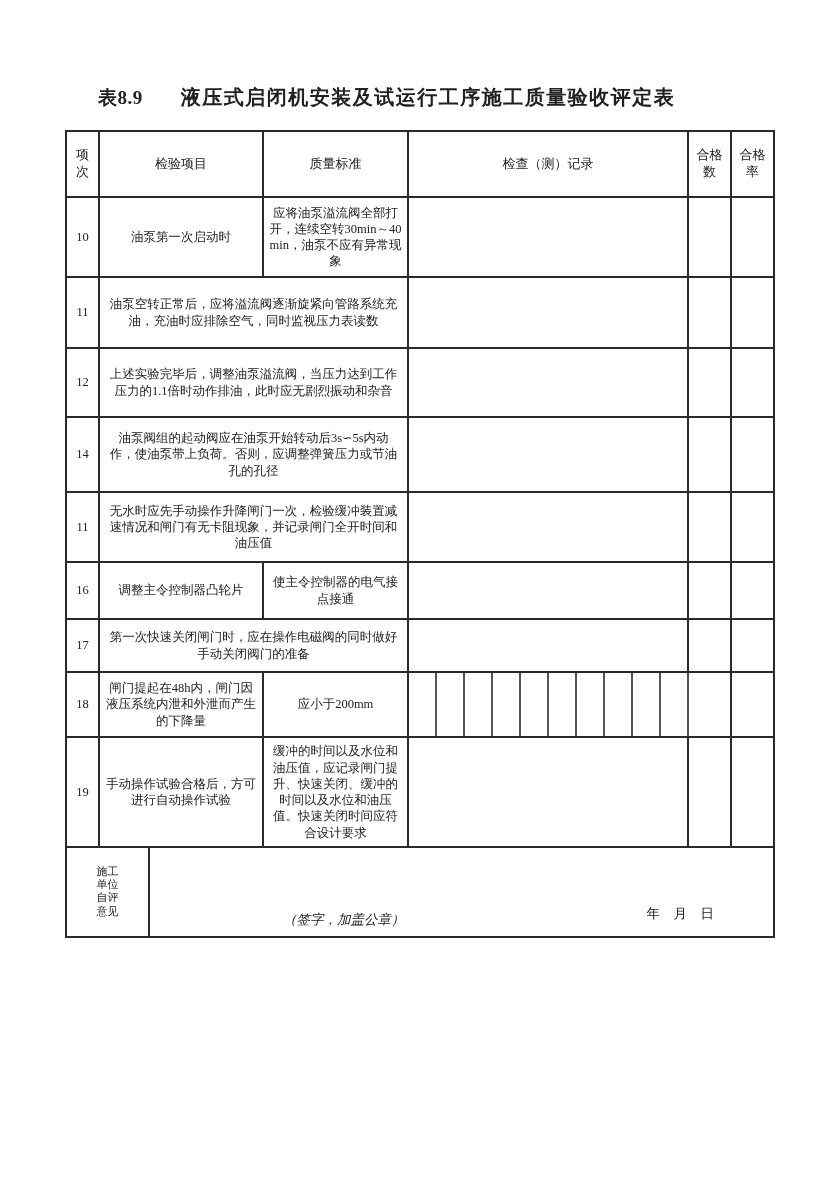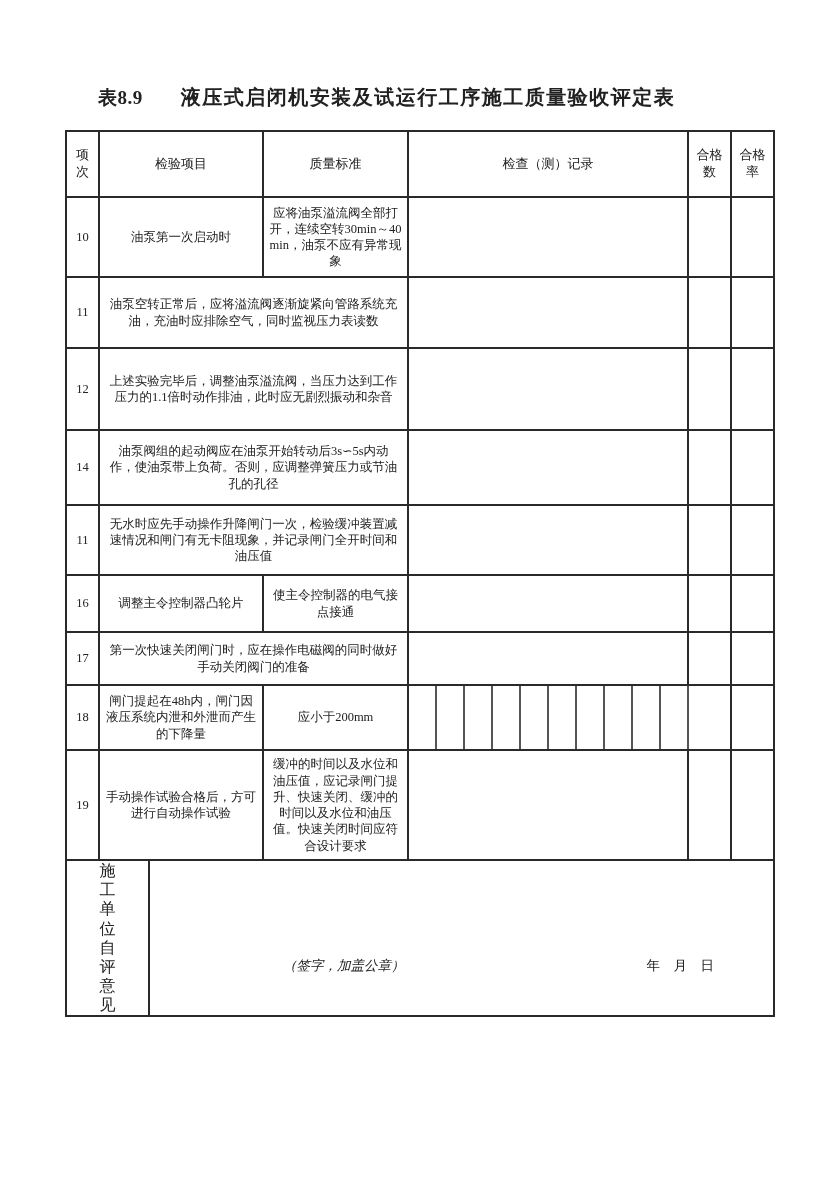--- a/index.html
+++ b/index.html
@@ -30,26 +30,26 @@
   }
   th { font-size:13px; font-weight:400; }
   .w2 { display:inline-block; width:27px; word-break:break-all; line-height:1.25; }
 
   .c-no { padding:4px 1px; }
   .c-merged { padding:0 6px; }
   .c-sub { border-left-color:#555; border-right-color:#555; }
 
   table.sign { margin-top:-2px; }
   .sign-label-cell { padding:0; }
-  .vlabel { display:inline-block; width:27px; font-size:16px; line-height:1.2; word-break:break-all; text-align:center; }
+  .vlabel { display:inline-block; width:27px; font-size:11px; line-height:1.2; word-break:break-all; text-align:center; }
   .sign-box { position:relative; width:100%; }
   .sign-box.h1 { height:86px; }
   .sign-box.h2 { height:110px; }
   .sign-hint { position:absolute; left:130px; bottom:6px; font-size:13.5px; white-space:nowrap;font-style:italic; }
-  .sign-date { position:absolute; right:56px; bottom:6px; font-size:13.5px; white-space:nowrap; }
+  .sign-date { position:absolute; right:56px; bottom:12px; font-size:13.5px; white-space:nowrap; }
 </style>
 </head>
 <body>
 
 <div class="sheet">
 
   <div class="title">
     <span class="no">表8.9</span><span class="txt">液压式启闭机安装及试运行工序施工质量验收评定表</span>
   </div>
 
@@ -94,21 +94,21 @@
       </tr>
 
       <tr style="height:71px">
         <td class="c-no">11</td>
         <td class="c-merged" colspan="2">油泵空转正常后，应将溢流阀逐渐旋紧向管路系统充油，充油时应排除空气，同时监视压力表读数</td>
         <td colspan="10"></td>
         <td></td>
         <td></td>
       </tr>
 
-      <tr style="height:82px">
+      <tr style="height:69px">
         <td class="c-no">12</td>
         <td class="c-merged" colspan="2">上述实验完毕后，调整油泵溢流阀，当压力达到工作压力的1.1倍时动作排油，此时应无剧烈振动和杂音</td>
         <td colspan="10"></td>
         <td></td>
         <td></td>
       </tr>
 
 
       <tr style="height:75px">
         <td class="c-no">14</td>

